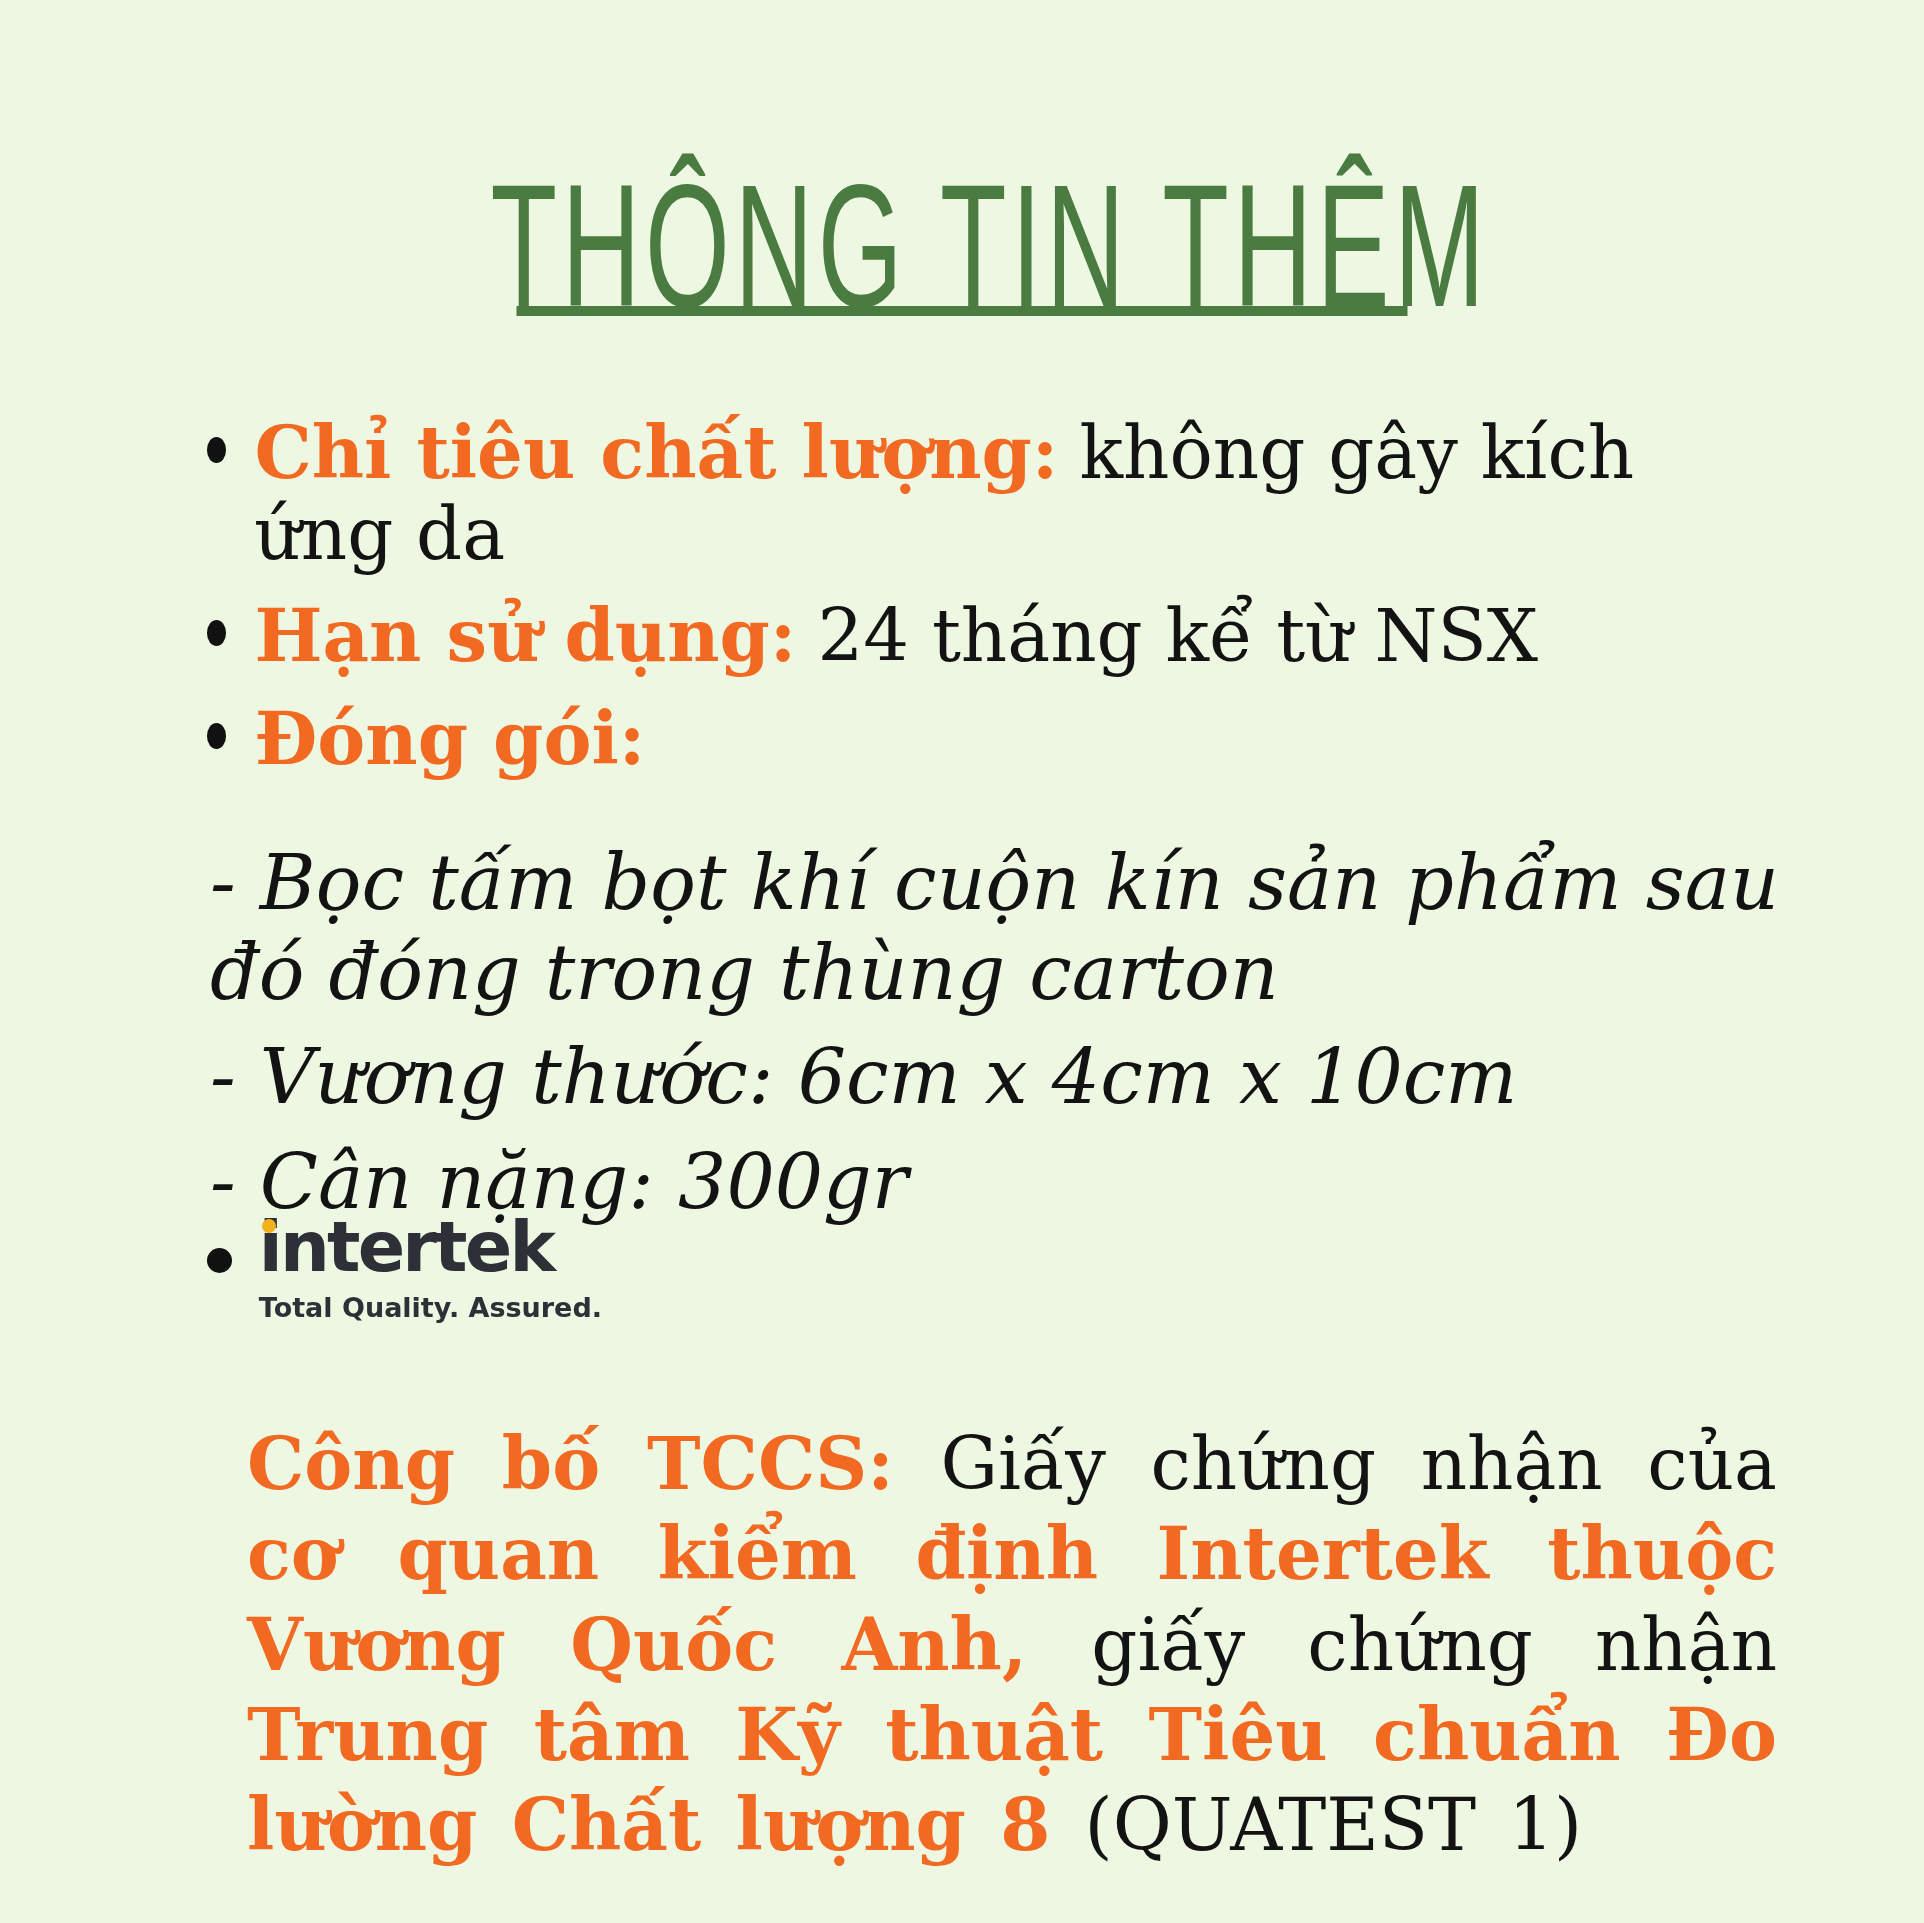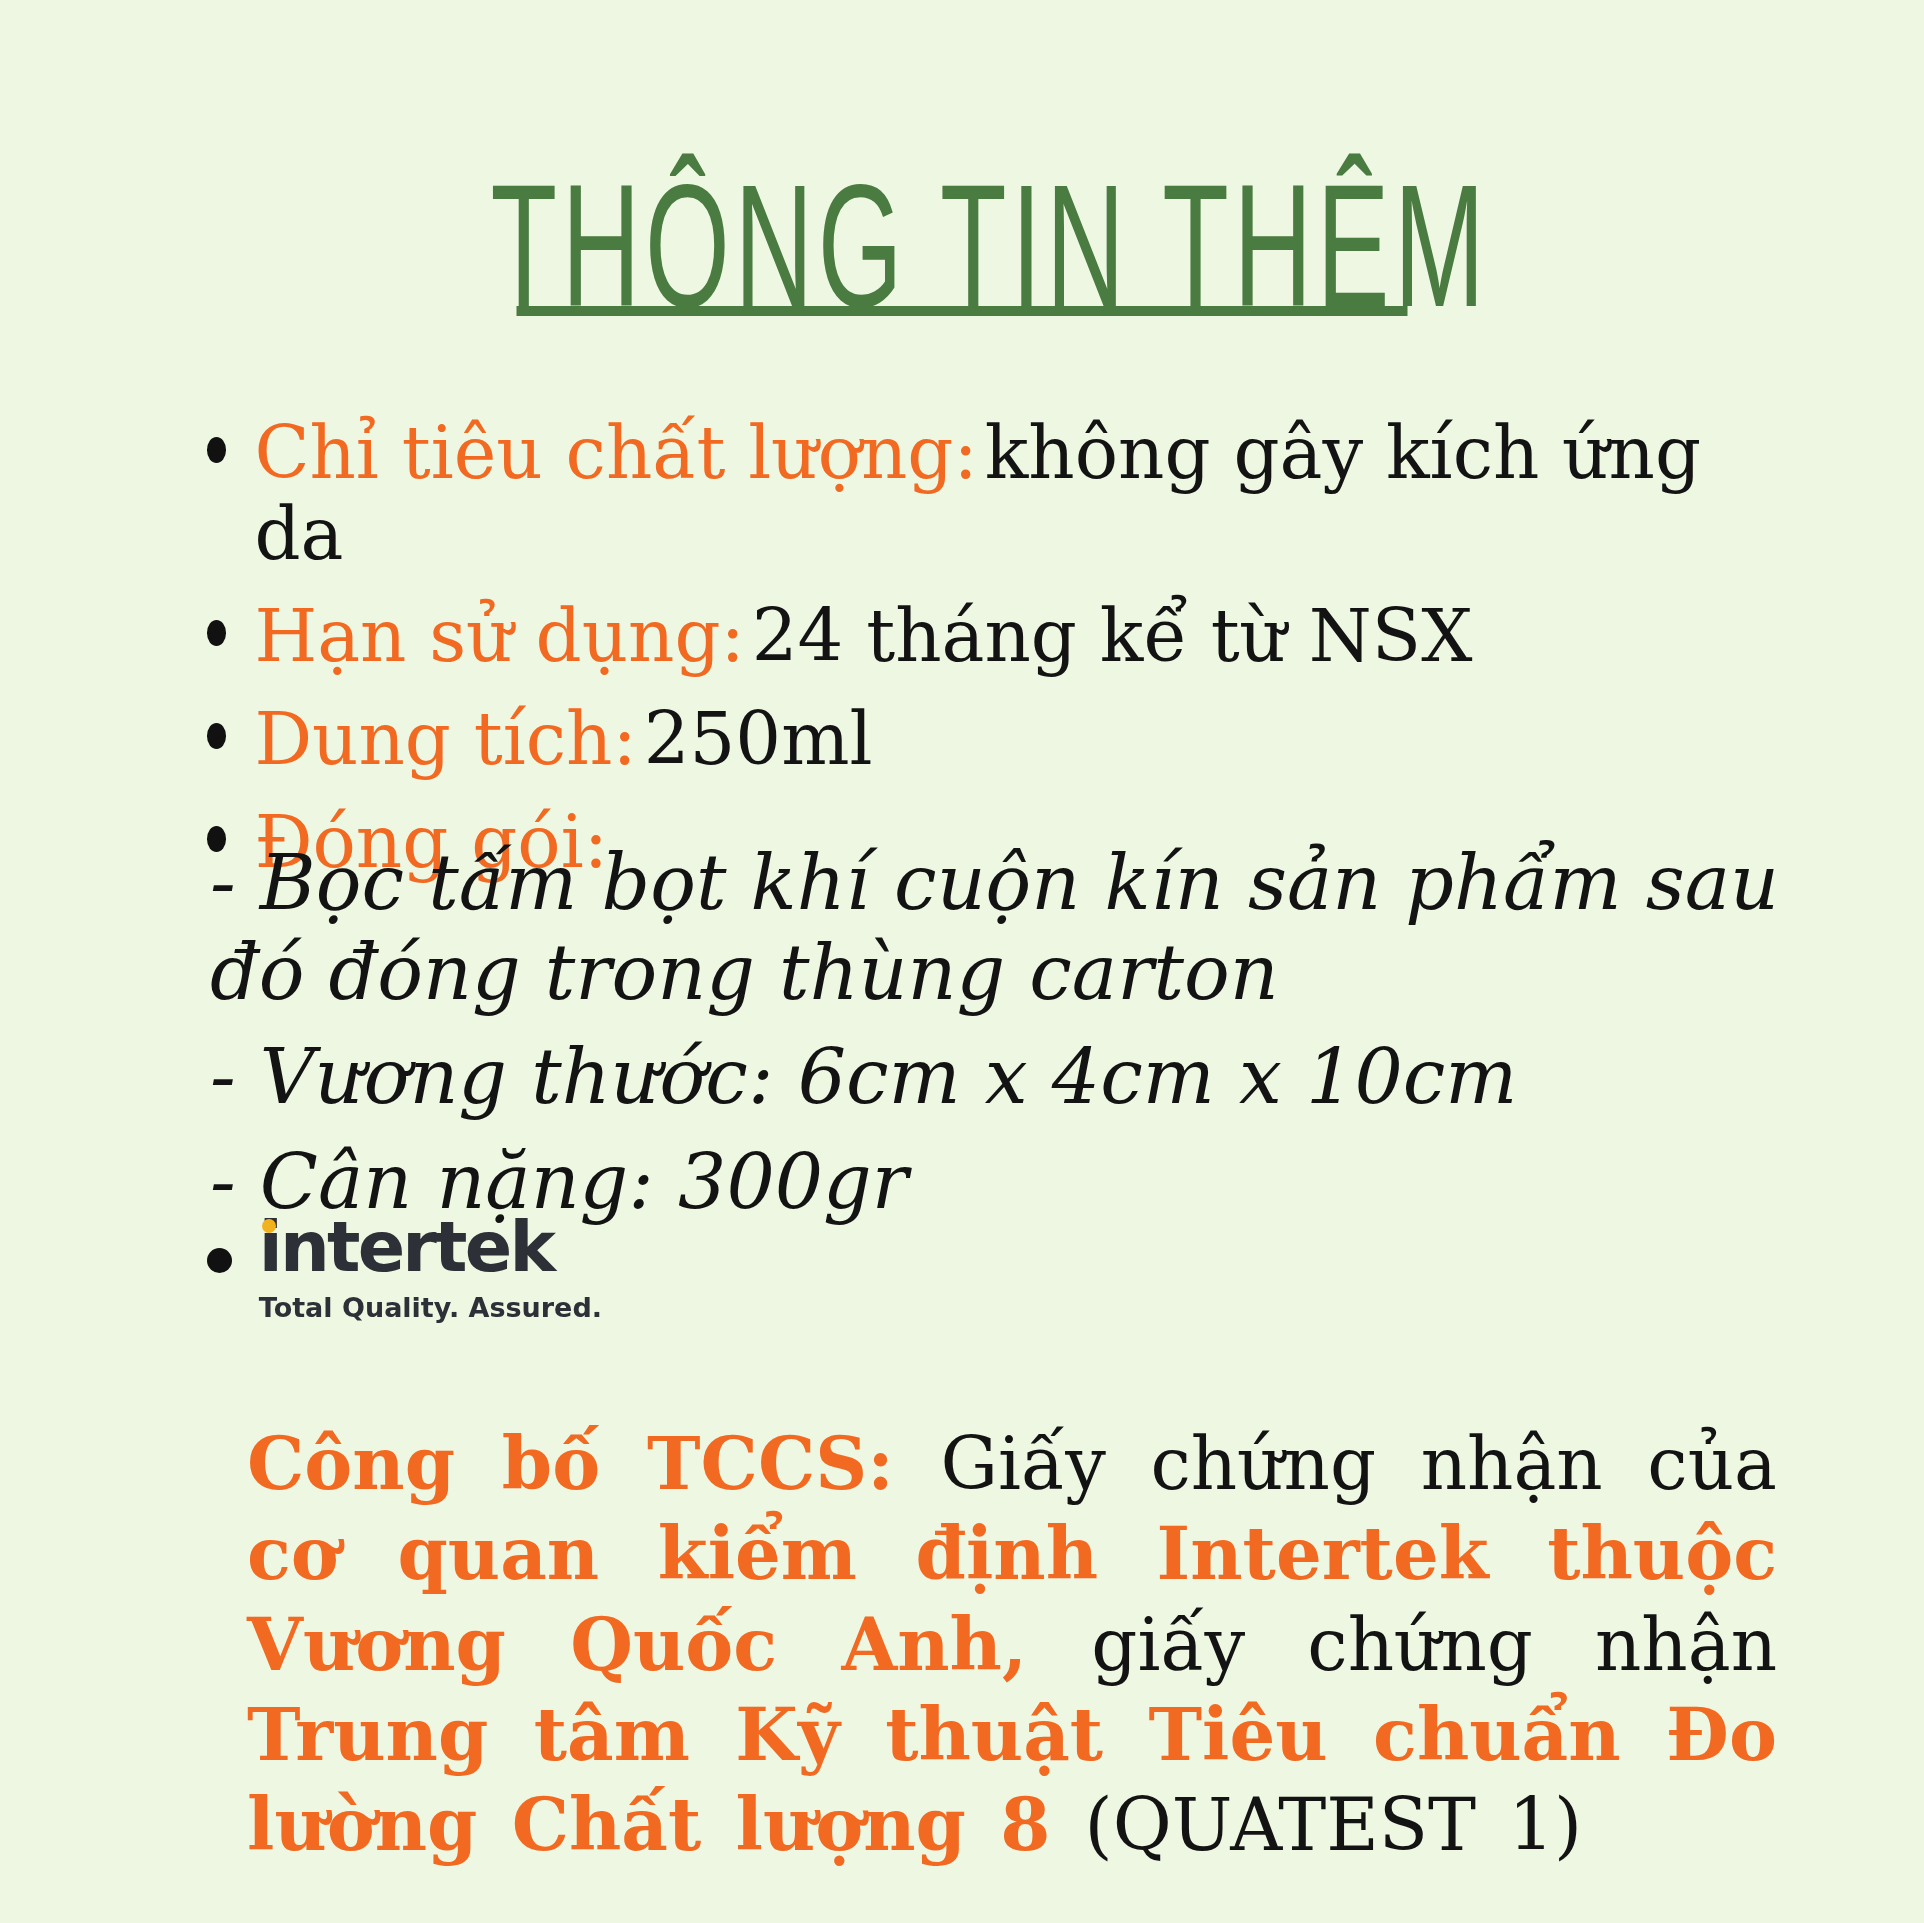--- a/index.html
+++ b/index.html
@@ -35,21 +35,21 @@
     width:891px;height:10px;background:#4a7b41;
   }
 
   
   .bullets{position:absolute;top:413px;left:207px;width:1587px;}
   .bullet-row{display:flex;align-items:flex-start;margin-bottom:22px;font-size:72px;line-height:1.12;}
   .bullet-dot{
     flex:0 0 auto;width:19.4px;height:26px;margin:24px 28px 0 0;
     border-radius:50%;background:#111;
   }
-  .bullet-label{color:#f26a22;font-weight:400;margin-right:7px;white-space:nowrap;}
+  .bullet-label{color:#f26a22;font-weight:700;margin-right:21px;white-space:nowrap;}
   .bullet-value{color:#131313;}
 
   
   .packaging{
     position:absolute;top:838px;left:210px;width:1569px;
     font-style:italic;font-size:76px;line-height:1.18;color:#131313;
   }
   .packaging-item{margin-bottom:14.8px;}
 
   
@@ -99,24 +99,20 @@
     <div class="bullet-row">
       <span class="bullet-dot"></span>
       <span><span class="bullet-label">Chỉ tiêu chất lượng:</span><span class="bullet-value">không gây kích ứng da</span></span>
     </div>
 
     <div class="bullet-row">
       <span class="bullet-dot"></span>
       <span><span class="bullet-label">Hạn sử dụng:</span><span class="bullet-value">24 tháng kể từ NSX</span></span>
     </div>
 
-    <div class="bullet-row">
-      <span class="bullet-dot"></span>
-      <span><span class="bullet-label">Dung tích:</span><span class="bullet-value">250ml</span></span>
-    </div>
 
     <div class="bullet-row">
       <span class="bullet-dot"></span>
       <span><span class="bullet-label">Đóng gói:</span><span class="bullet-value"></span></span>
     </div>
 
   </div>
 
   <div class="packaging">
     <div class="packaging-item">- Bọc tấm bọt khí cuộn kín sản phẩm sau đó đóng trong thùng carton</div>

